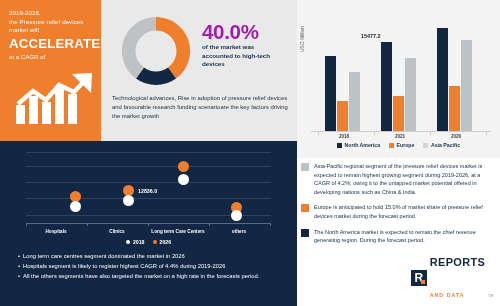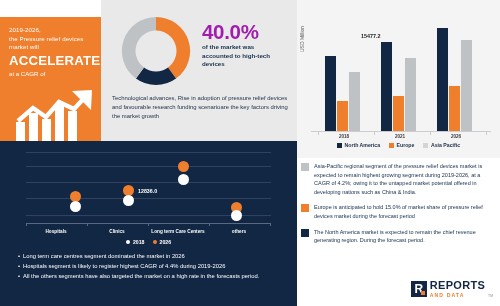--- a/index.html
+++ b/index.html
@@ -9,21 +9,21 @@
     background:#ffffff;
     overflow:hidden;
     position:relative;
   }
   .page{position:relative;width:500px;height:306px;}
 
   
   .orange-panel{
     position:absolute;left:0;top:0;width:118px;height:141px;
     background:#F07F2D;color:#ffffff;
-    box-sizing:border-box;padding:9px 7px 0 9px;margin-top:17px;
+    box-sizing:border-box;padding:9px 7px 0 9px;
   }
   .op-line{font-size:6.1px;line-height:8.6px;letter-spacing:.1px;}
   .op-accel{font-size:13.2px;font-weight:bold;line-height:16px;letter-spacing:.2px;margin-top:1px;}
   .op-at{font-size:6.1px;line-height:9px;}
   .op-cagr{font-size:13.4px;font-weight:bold;line-height:16px;margin-top:6px;}
   .op-icon{position:absolute;left:14px;top:72px;width:80px;height:52px;}
 
   
   .grey-panel{
     position:absolute;left:101px;top:0;width:196px;height:141px;
@@ -131,21 +131,21 @@
     display:flex;align-items:center;gap:3px;
   }
   .logo-mark{
     width:16px;height:16px;background:#122744;color:#ffffff;
     font-size:12px;font-weight:bold;line-height:16px;text-align:center;
     position:relative;
   }
   .logo-mark:after{
     content:"";position:absolute;right:2px;bottom:2px;width:4px;height:4px;background:#F07F2D;
   }
-  .logo-text{display:flex;flex-direction:column;line-height:1;}
+  .logo-text{display:flex;flex-direction:column;line-height:1;gap:23px;}
   .logo-top{font-size:11px;font-weight:bold;color:#122744;letter-spacing:.3px;}
   .logo-bot{font-size:5.1px;font-weight:bold;color:#F07F2D;letter-spacing:1.1px;margin-top:1.5px;}
   .logo-tm{font-size:3.4px;color:#8d8d8d;align-self:flex-end;}
 </style>
 </head>
 <body>
 
 <div class="page">
 
   <div class="orange-panel">

